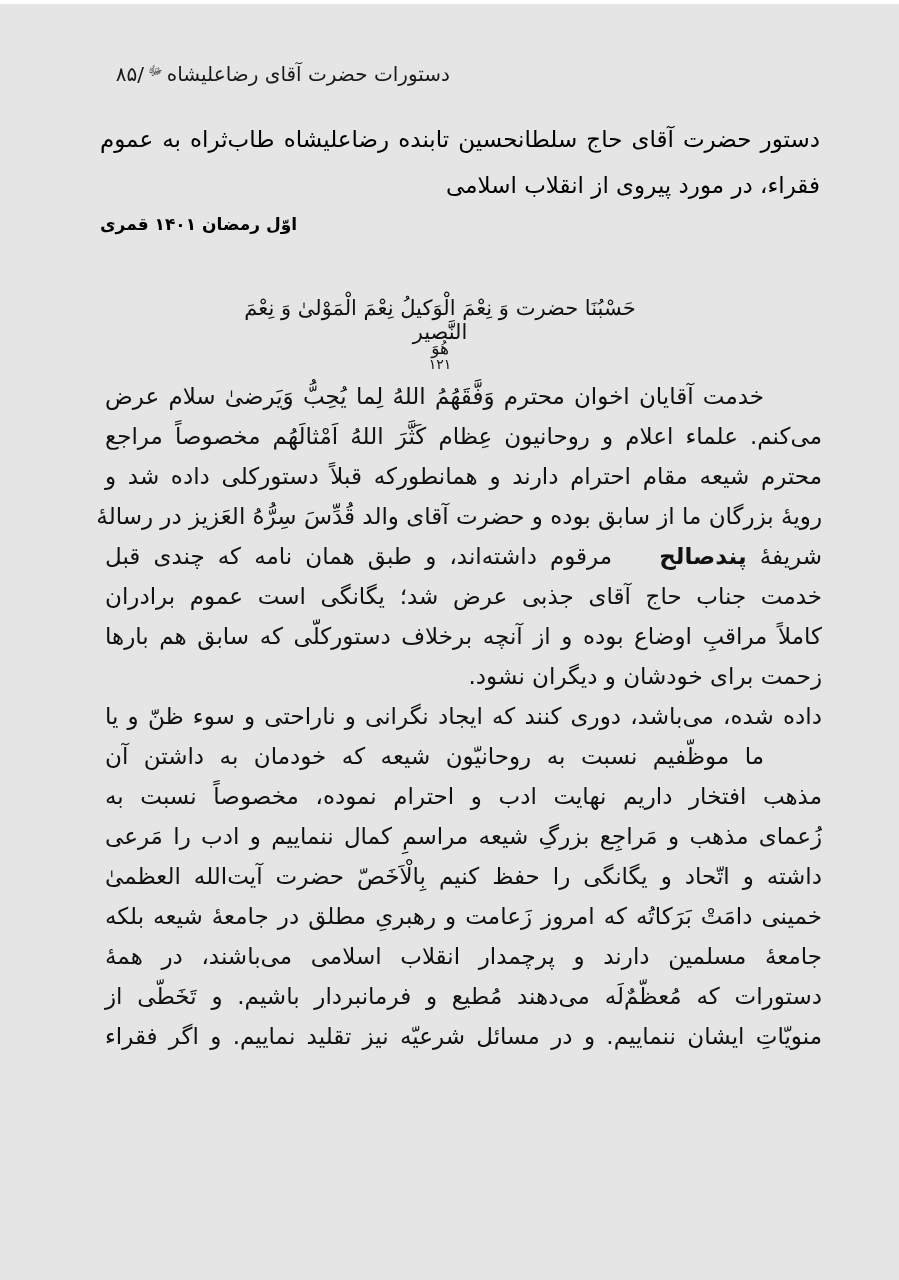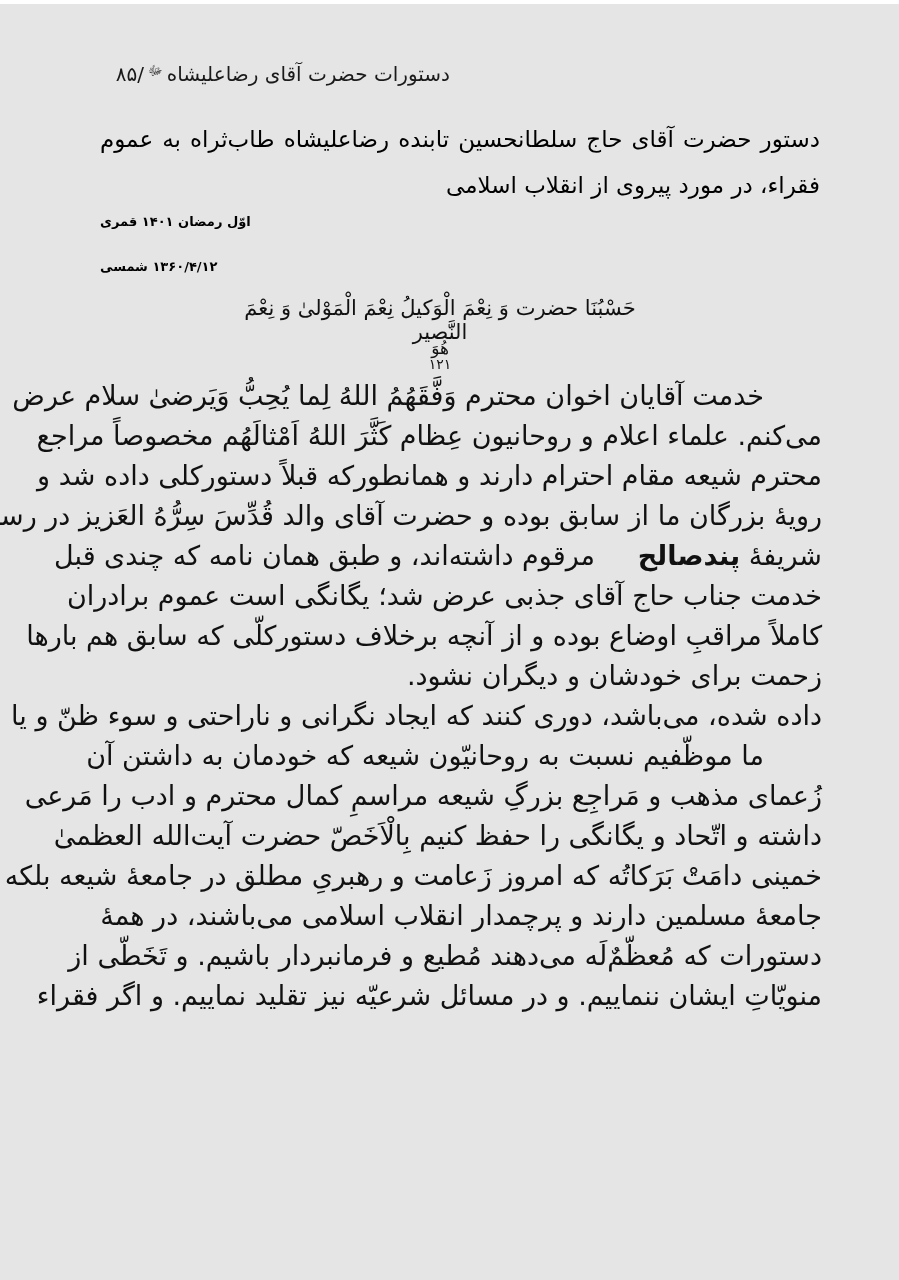--- a/index.html
+++ b/index.html
@@ -13,37 +13,37 @@
     direction: rtl; text-align: right; font-size: 20px; color: #1a1a1a; white-space: nowrap;
   }
   .running-head .honorific { font-size: 13px; vertical-align: 6px; margin: 0 4px; }
   .title {
     position: absolute; left: 100px; top: 112px; width: 720px;
     direction: rtl; text-align: justify; text-align-last: right;
     font-weight: normal; font-size: 23px; line-height: 46px; color: #000;
   }
   .date-line {
     position: absolute; left: 100px; width: 300px; direction: rtl; text-align: left;
-    font-weight: bold; font-size: 13px; color: #000;
+    font-weight: bold; font-size: 17px; color: #000;
   }
   .date-hijri { top: 210px; }
   .date-shamsi { top: 255px; }
   .verse {
     position: absolute; left: 240px; top: 292px; width: 400px;
     direction: rtl; text-align: center; font-family: "DejaVu Serif", serif;
     font-size: 21px; color: #111;
   }
   .hu {
     position: absolute; left: 400px; top: 335px; width: 80px; text-align: center;
     font-family: "DejaVu Serif", serif; font-size: 17px; line-height: 18px;
   }
   .hu .num { display: block; font-size: 14px; line-height: 14px; }
   .body-text {
     position: absolute; left: 105px; top: 372px; width: 717px;
-    direction: rtl; font-size: 27px; line-height: 40px; color: #111;
+    direction: rtl; font-size: 23px; line-height: 40px; color: #111;
   }
   .para { margin: 0; text-align: justify; }
   .para .line { display: block; text-align: justify; text-align-last: justify; white-space: nowrap; }
   .para .line.last { text-align-last: right; }
   .para .line.indent { padding-right: 58px; }
   .book-name { font-weight: bold; margin-left: 34px; }
 </style>
 </head>
 <body>
 
@@ -52,21 +52,20 @@
   <div class="running-head">
     <span>دستورات حضرت آقای رضاعلیشاه</span><span class="honorific">ﷻ</span><span>/۸۵</span>
   </div>
 
   <div class="title">
     <span style="display:block;text-align-last:justify;">دستور حضرت آقای حاج سلطانحسین تابنده رضاعلیشاه طاب‌ثراه به عموم</span>
     <span style="display:block;">فقراء، در مورد پیروی از انقلاب اسلامی</span>
   </div>
 
   <div class="date-line date-hijri">اوّل رمضان ۱۴۰۱ قمری</div>
-  <div class="date-line date-shamsi">۱۳۶۰/۴/۱۲ شمسی</div>
 
   <div class="verse">حَسْبُنَا حضرت وَ نِعْمَ الْوَکیلُ نِعْمَ الْمَوْلیٰ وَ نِعْمَ النَّصیر</div>
   <div class="hu">
     <span>هُوَ</span>
     <span class="num">۱۲۱</span>
   </div>
 
   <div class="body-text">
     <p class="para">
       <span class="line indent">خدمت آقایان اخوان محترم وَفَّقَهُمُ اللهُ لِما یُحِبُّ وَیَرضیٰ سلام عرض</span>
@@ -74,21 +73,22 @@
       <span class="line">محترم شیعه مقام احترام دارند و همانطورکه قبلاً دستورکلی داده شد و</span>
       <span class="line">رویهٔ بزرگان ما از سابق بوده و حضرت آقای والد قُدِّسَ سِرُّهُ العَزیز در رسالهٔ</span>
       <span class="line"><span>شریفهٔ </span><span class="book-name">پندصالح</span><span> مرقوم داشته‌اند، و طبق همان نامه که چندی قبل</span></span>
       <span class="line">خدمت جناب حاج آقای جذبی عرض شد؛ یگانگی است عموم برادران</span>
       <span class="line">کاملاً مراقبِ اوضاع بوده و از آنچه برخلاف دستورکلّی که سابق هم بارها</span>
       <span class="line last">زحمت برای خودشان و دیگران نشود.</span>
       <span class="line">داده شده، می‌باشد، دوری کنند که ایجاد نگرانی و ناراحتی و سوء ظنّ و یا</span>
     </p>
     <p class="para">
       <span class="line indent">ما موظّفیم نسبت به روحانیّون شیعه که خودمان به داشتن آن</span>
-      <span class="line">زُعمای مذهب و مَراجِع بزرگِ شیعه مراسمِ کمال محترم و ادب را مَرعی</span>
+      <span class="line">مذهب افتخار داریم نهایت ادب و احترام نموده، مخصوصاً نسبت به</span>
+      <span class="line">زُعمای مذهب و مَراجِع بزرگِ شیعه مراسمِ کمال ننماییم و ادب را مَرعی</span>
       <span class="line">داشته و اتّحاد و یگانگی را حفظ کنیم بِالْاَخَصّ حضرت آیت‌الله العظمیٰ</span>
       <span class="line">خمینی دامَتْ بَرَکاتُه که امروز زَعامت و رهبریِ مطلق در جامعهٔ شیعه بلکه</span>
       <span class="line">جامعهٔ مسلمین دارند و پرچمدار انقلاب اسلامی می‌باشند، در همهٔ</span>
       <span class="line">دستورات که مُعظّمٌ‌لَه می‌دهند مُطیع و فرمانبردار باشیم. و تَخَطّی از</span>
       <span class="line">منویّاتِ ایشان ننماییم. و در مسائل شرعیّه نیز تقلید نماییم. و اگر فقراء</span>
     </p>
   </div>
 
 </div>
 

